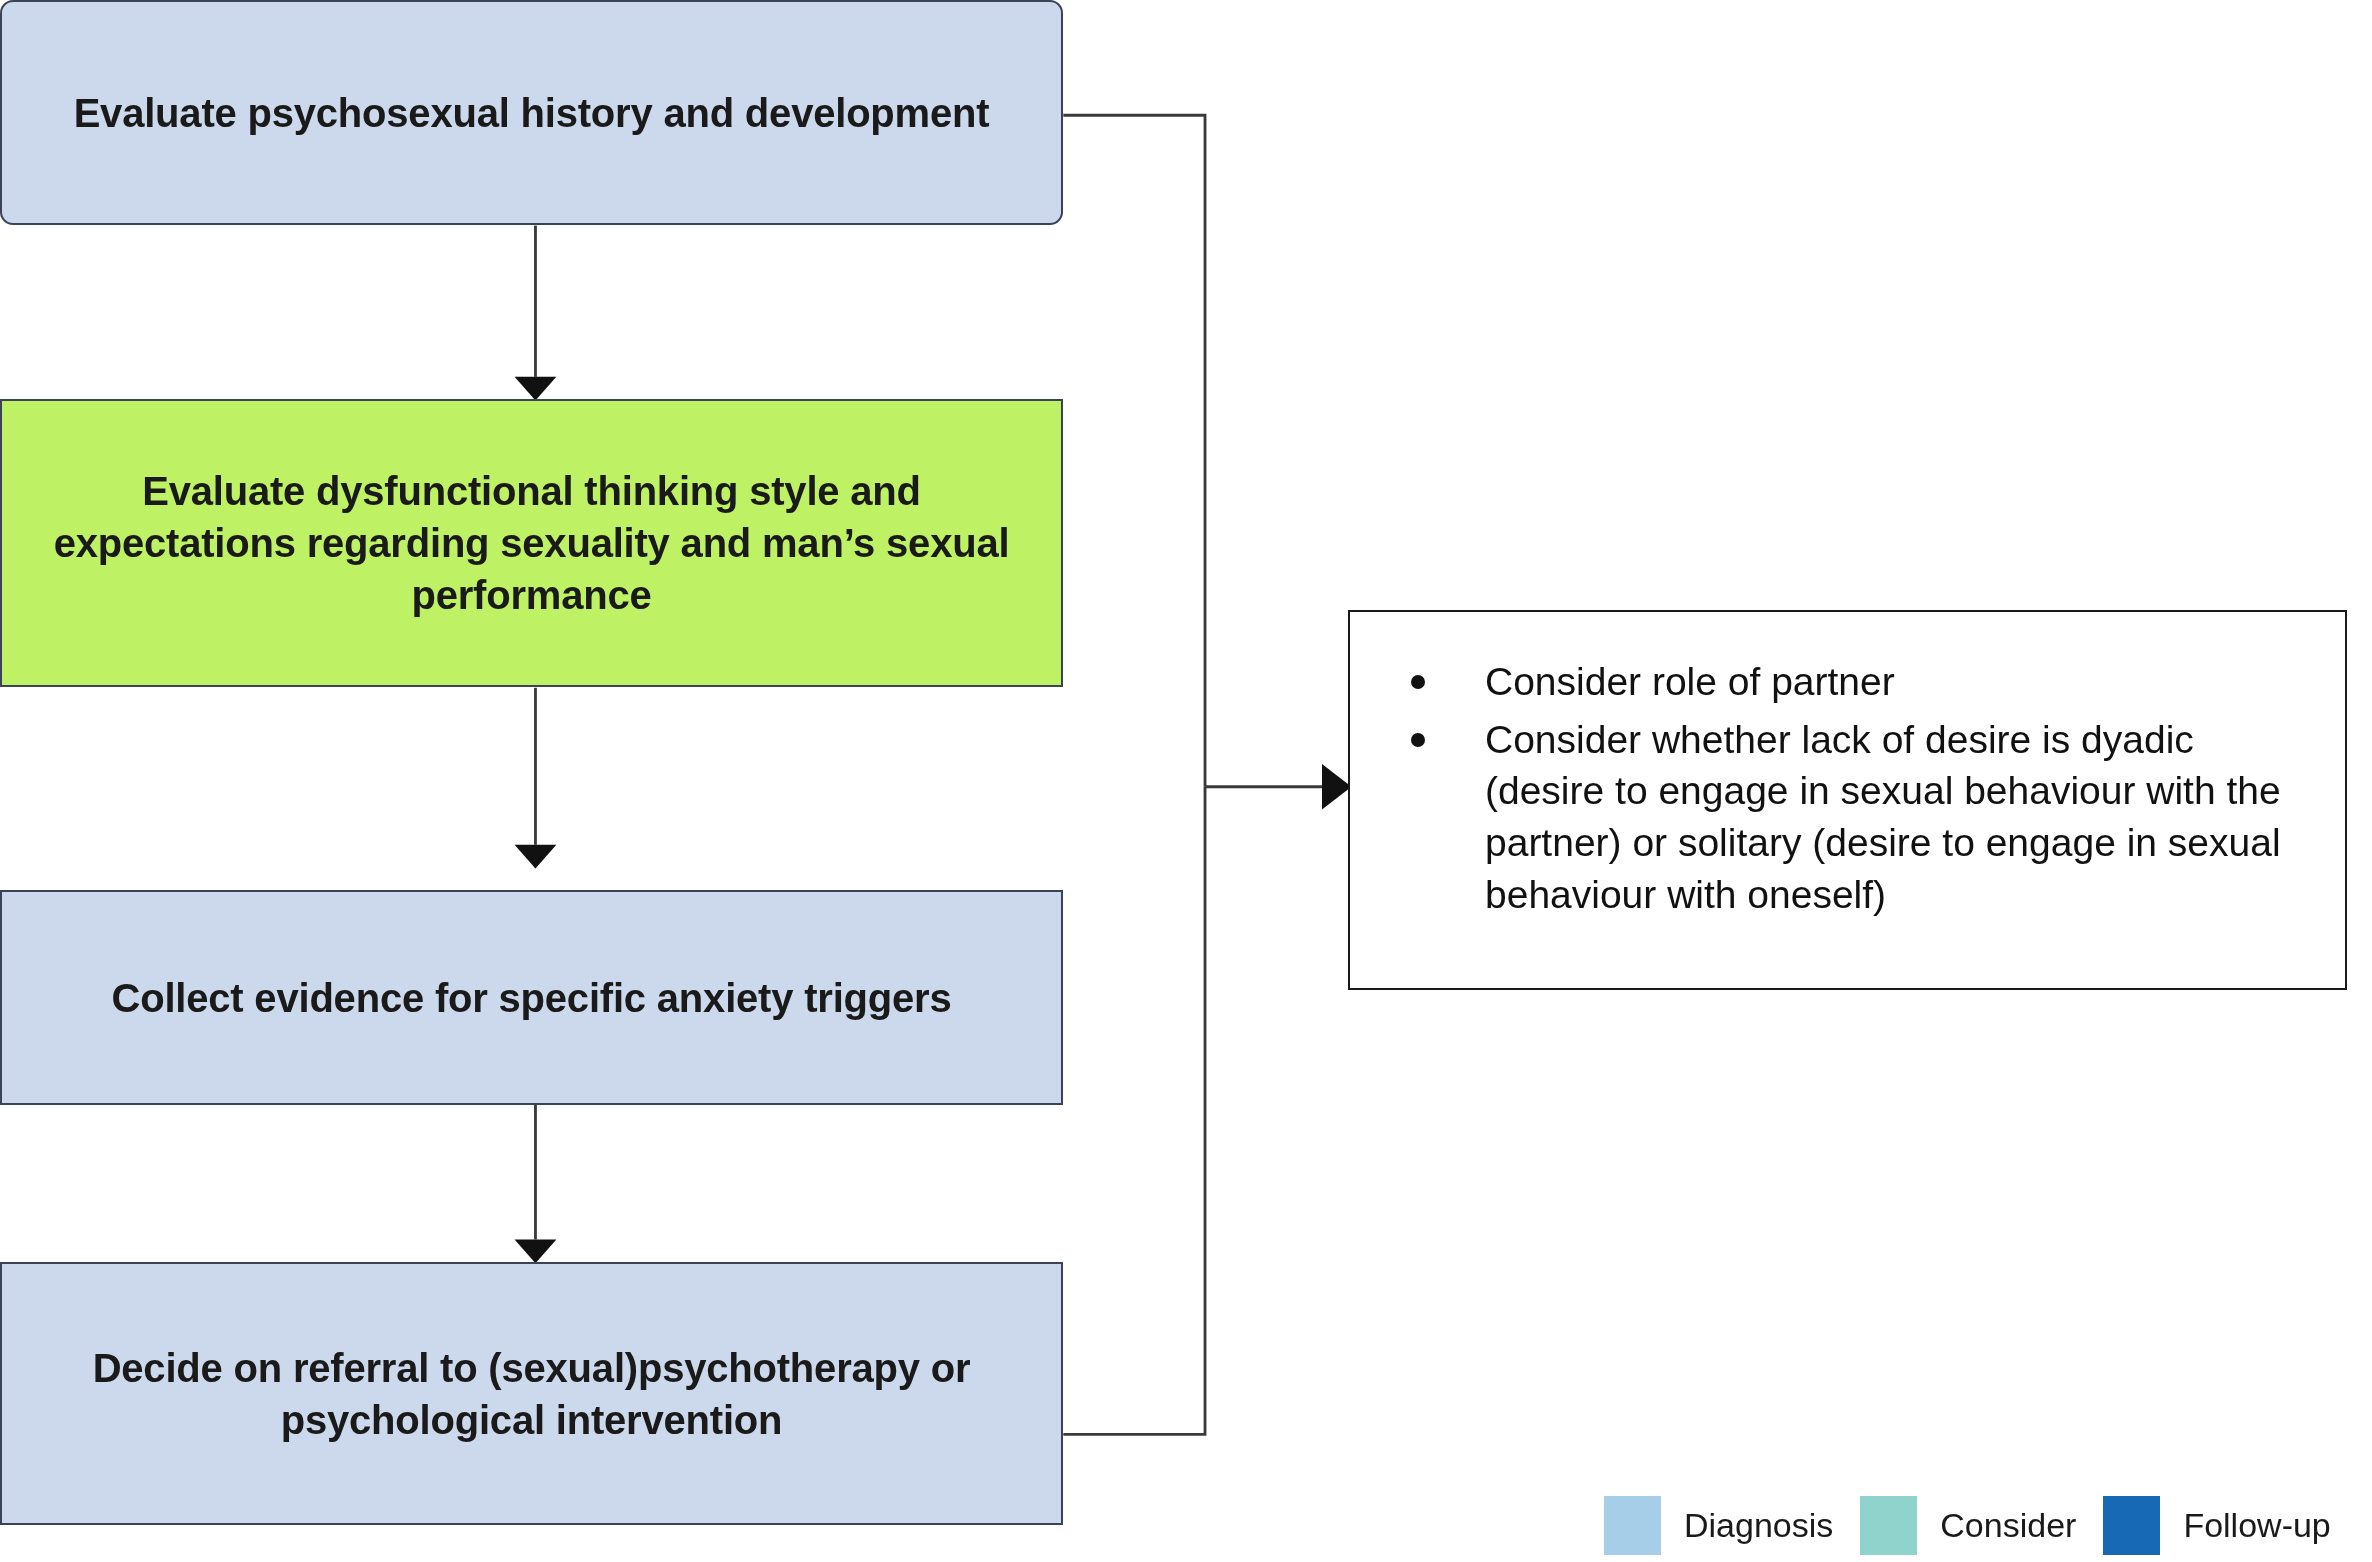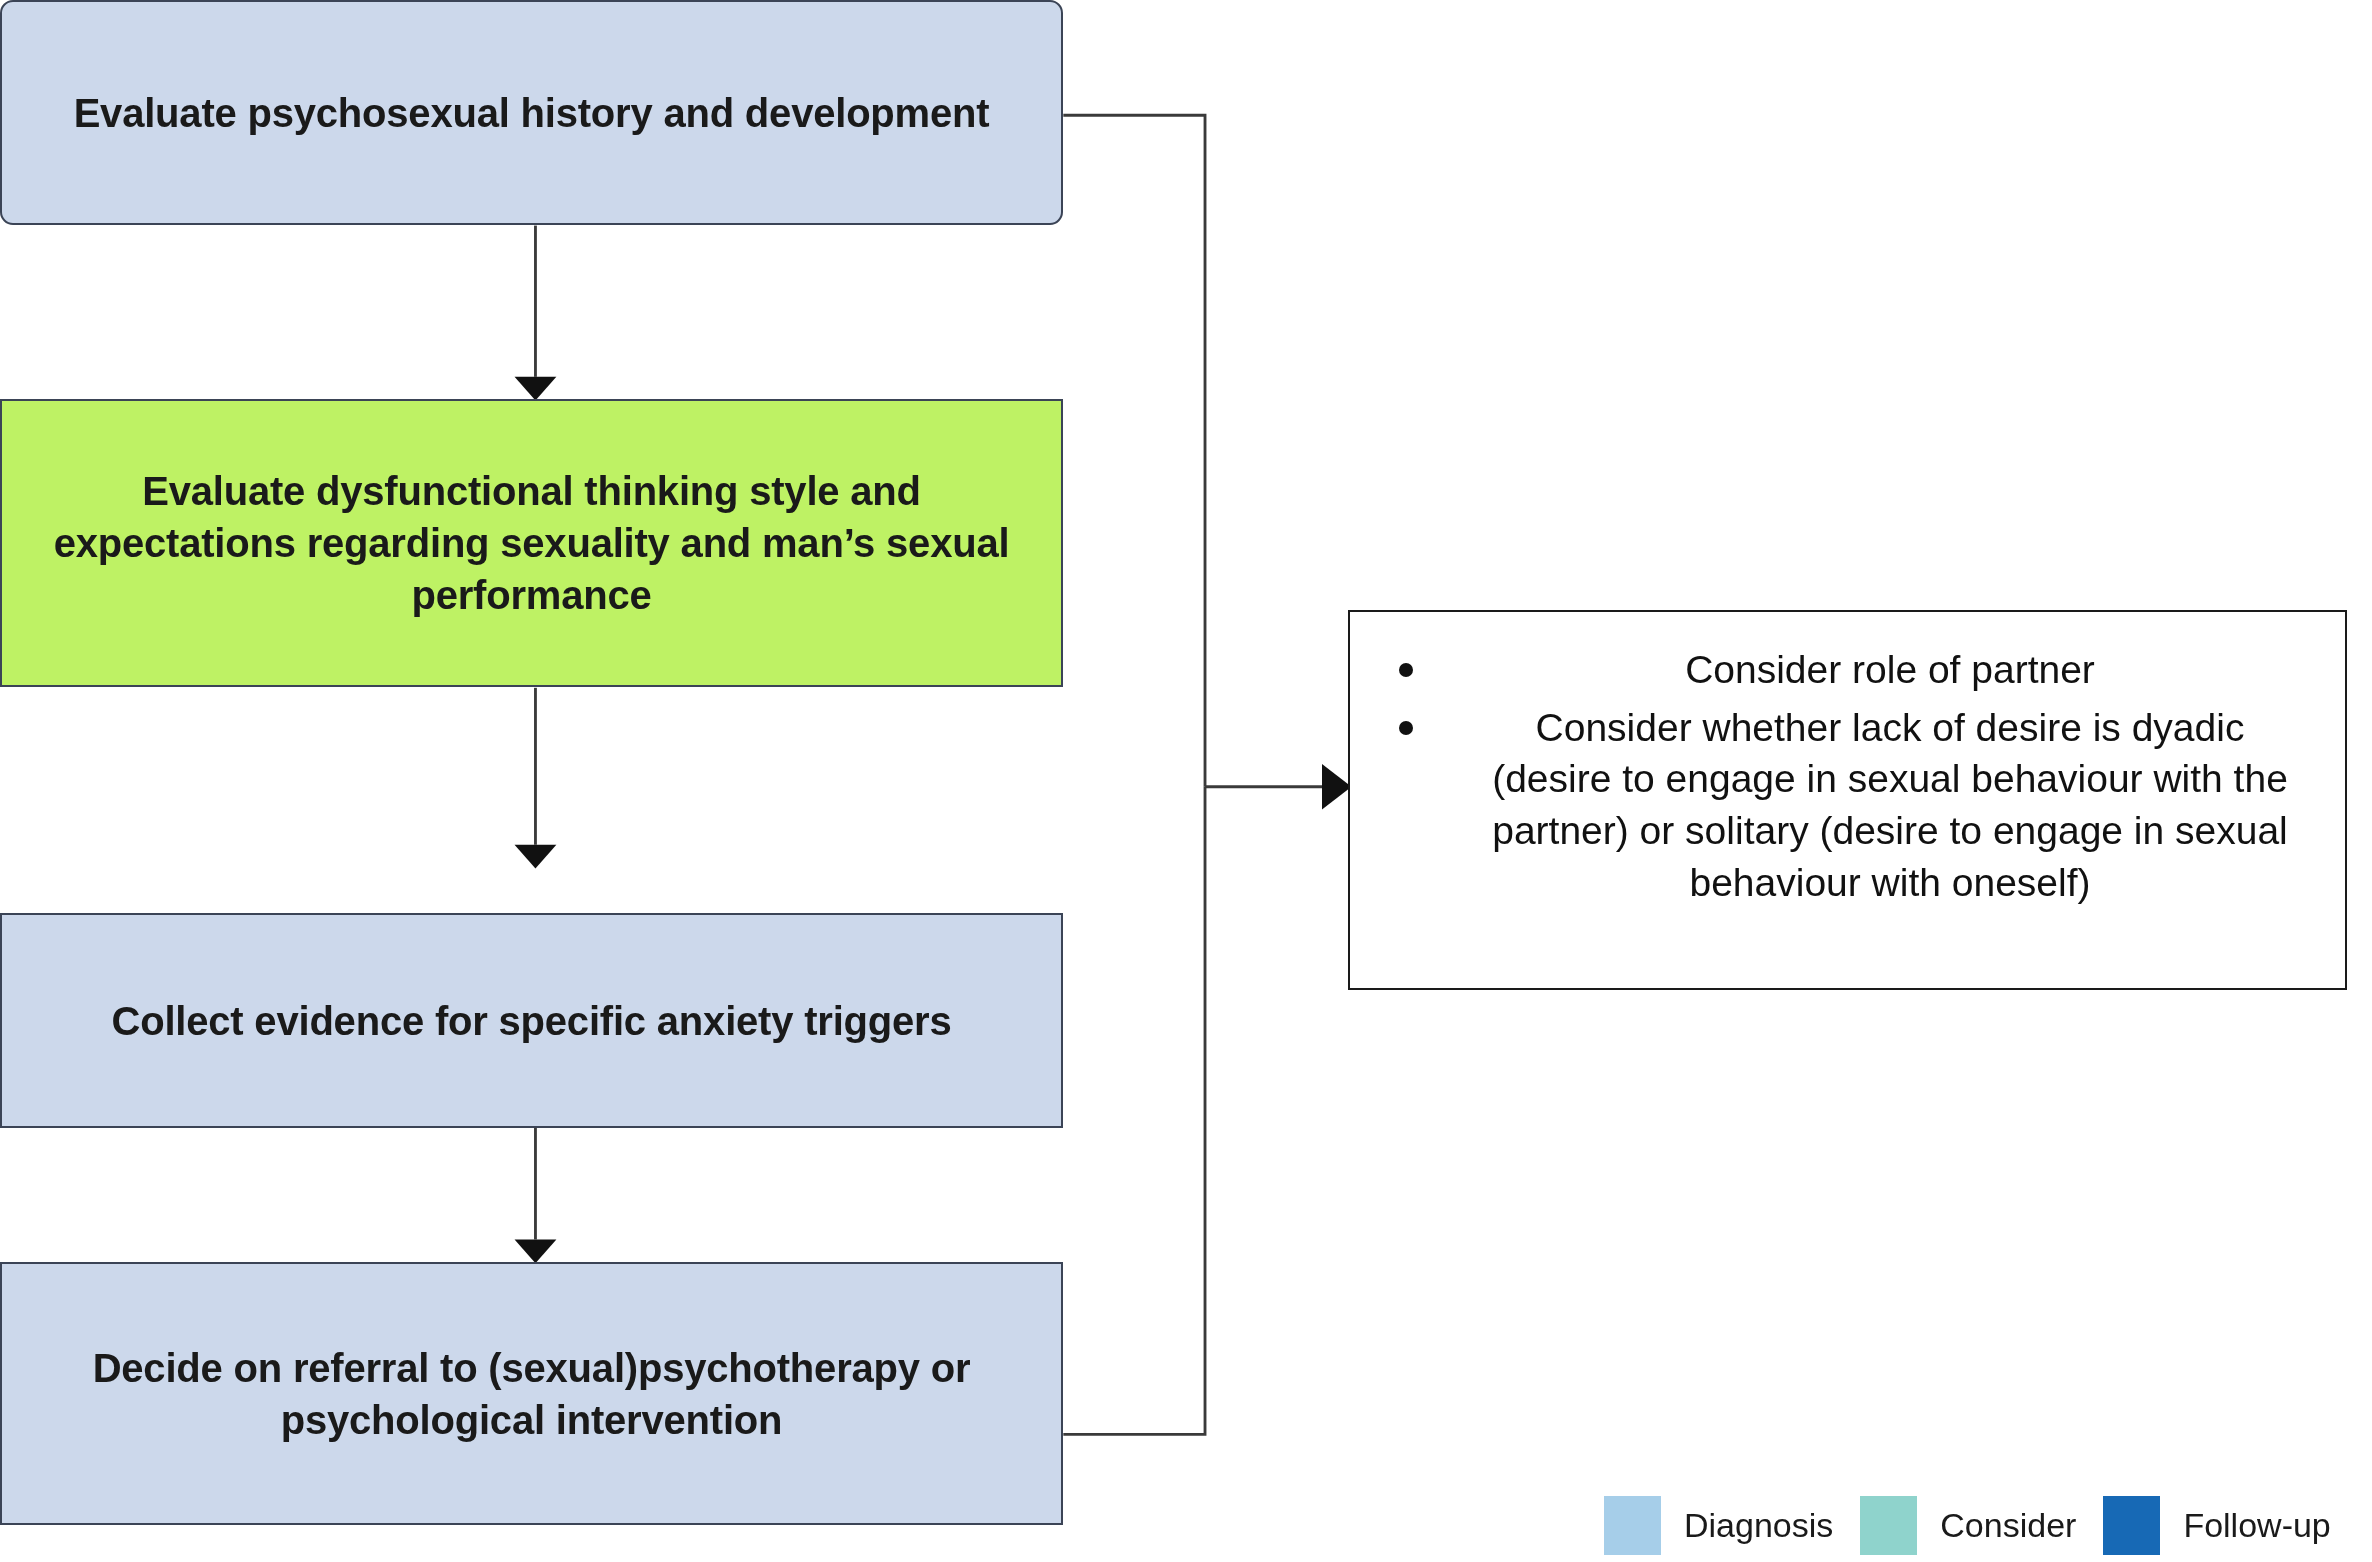--- a/index.html
+++ b/index.html
@@ -40,23 +40,22 @@
     background: #ffffff;
     border: 2.9px solid #1a1a1a;
     box-sizing: border-box;
     padding: 32px 38px 32px 32px;
     color: #111111;
     font-size: 39px;
     line-height: 1.33;
   }
   .note-list {
     list-style: none;
-    margin: 0;
+    margin: 12px;
     padding: 0;
-    text-align: center;
   }
   .note-list li {
     position: relative;
     padding-left: 91px;
     margin: 0 0 5.7px 0;
   }
   .note-list li .bullet-dot {
     position: absolute;
     left: 17px;
     top: 19px;
@@ -142,21 +141,21 @@
   </svg>
 
   <div class="flow-box" style="left: 0px; top: 0px; width: 1063px; height: 225px; background: rgb(204, 216, 235); border-radius: 13px;">
     <span>Evaluate psychosexual history and development</span>
   </div>
 
   <div class="flow-box" style="left: 0px; top: 399px; width: 1063px; height: 288px; background: #bef264;">
     <span>Evaluate dysfunctional thinking style and expectations regarding sexuality and man’s sexual performance</span>
   </div>
 
-  <div class="flow-box" style="left: 0px; top: 913px; width: 1063px; height: 215px; background: rgb(204, 216, 235);">
+  <div class="flow-box" style="left: 0px; top: 890px; width: 1063px; height: 215px; background: rgb(204, 216, 235);">
     <span>Collect evidence for specific anxiety triggers</span>
   </div>
 
   <div class="flow-box" style="left: 0px; top: 1262px; width: 1063px; height: 263px; background: rgb(204, 216, 235);">
     <span>Decide on referral to (sexual)psychotherapy or psychological intervention</span>
   </div>
 
   <div class="note-box" style="left:1348px; top:610px; width:999px; height:380px;">
     <ul class="note-list">
       <li>

